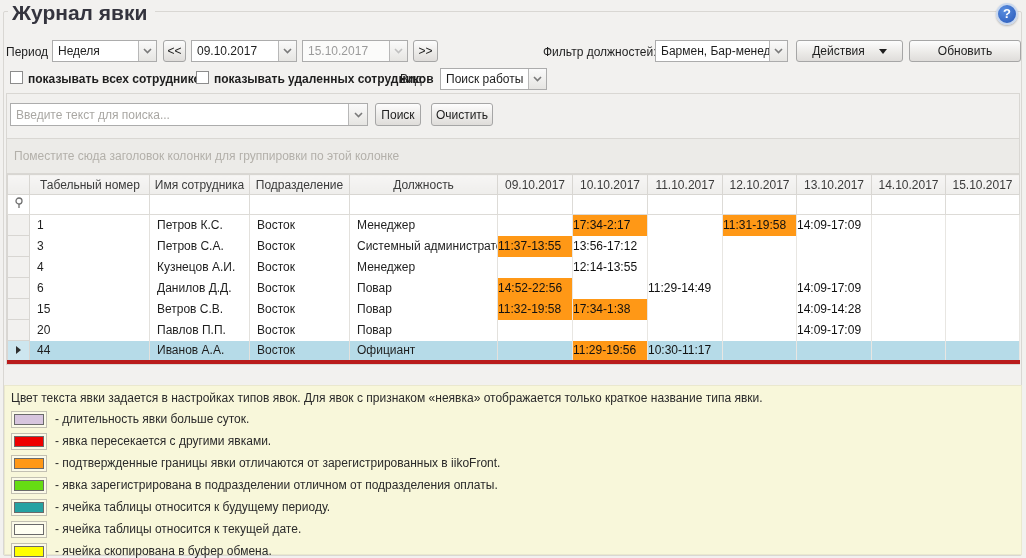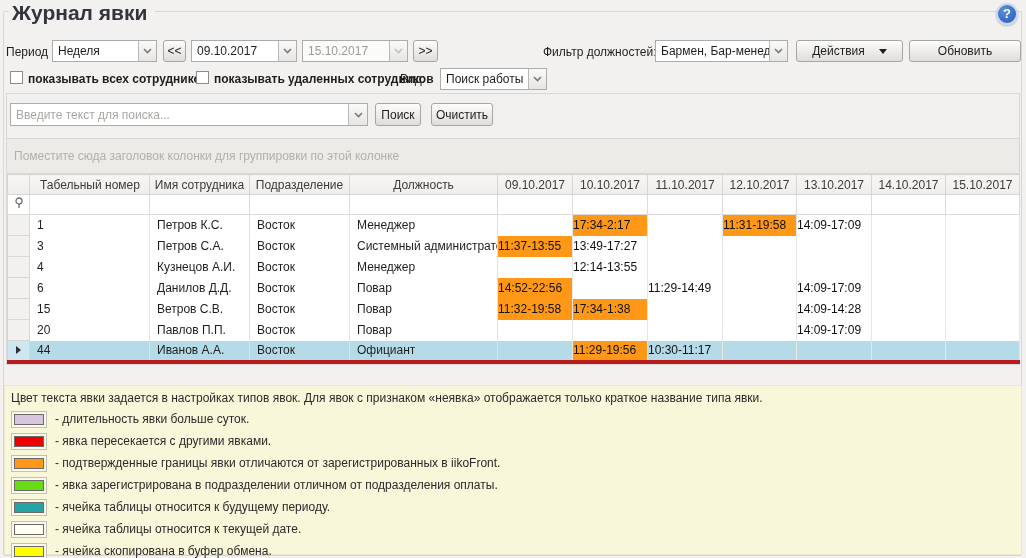--- a/index.html
+++ b/index.html
@@ -273,21 +273,21 @@
         <td class="day"></td>
         <td class="day"></td>
       </tr>
       <tr>
         <td class="ind"></td>
         <td class="emp">3</td>
         <td class="emp">Петров С.А.</td>
         <td class="emp">Восток</td>
         <td class="emp">Системный администратор</td>
         <td class="day o">11:37-13:55</td>
-        <td class="day">13:49-17:27</td>
+        <td class="day">13:56-17:12</td>
         <td class="day"></td>
         <td class="day"></td>
         <td class="day"></td>
         <td class="day"></td>
         <td class="day"></td>
       </tr>
       <tr>
         <td class="ind"></td>
         <td class="emp">4</td>
         <td class="emp">Кузнецов А.И.</td>

